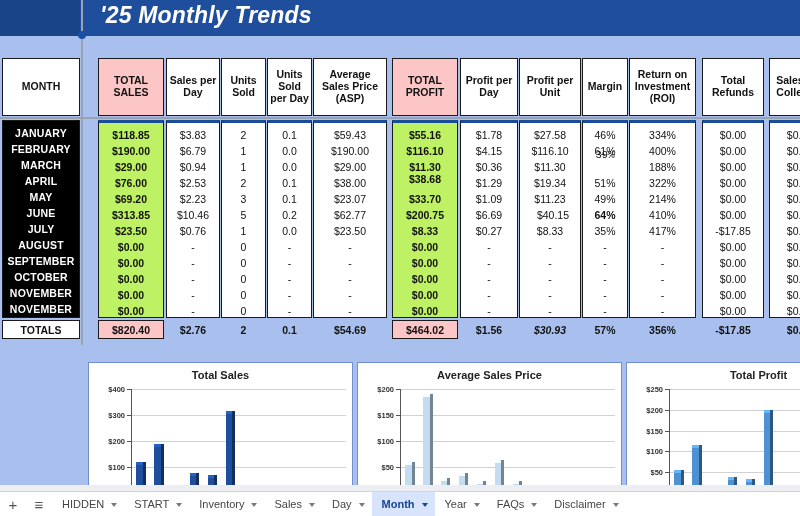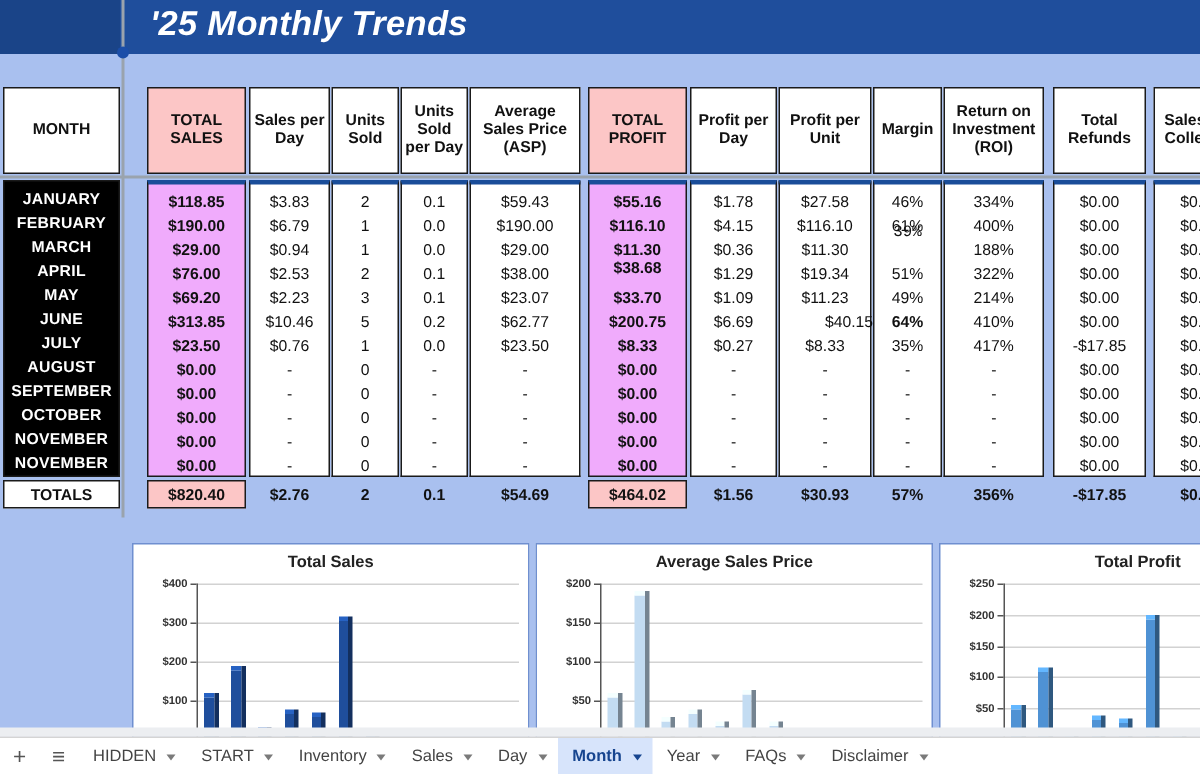--- a/index.html
+++ b/index.html
@@ -60,21 +60,21 @@
   .hdr-cell.pink { background: #fcc6c6; }
 
   .col-body {
     position: absolute;
     background: #ffffff;
     border-left: 1.5px solid #1a1a1a;
     border-right: 1.5px solid #1a1a1a;
     border-bottom: 1.5px solid #1a1a1a;
     border-top: 3px solid #1a4d99;
   }
-  .col-body.pink { background: #f0abfc; }
+  .col-body.pink { background: #bef264; }
 
   .month-col {
     position: absolute; background: #000000;
     border: 1.5px solid #1a1a1a;
   }
 
   .cell {
     position: absolute; width: 100%;
     height: 16px;
     display: flex; align-items: center; justify-content: center;
@@ -294,21 +294,21 @@
         <div class="cell" style="top: 148px; left: 0px;">-</div>
         <div class="cell" style="top: 164px; left: 0px;">-</div>
         <div class="cell" style="top: 180px; left: 0px;">-</div>
       </div>
       <div class="col-body" style="left: 519px; top: 120px; width: 62px; height: 198px;">
         <div class="cell" style="top: 4px; left: 0px;">$27.58</div>
         <div class="cell" style="top: 20px; left: 0px;">$116.10</div>
         <div class="cell" style="top: 36px; left: 0px;">$11.30</div>
         <div class="cell" style="top: 52px; left: 0px;">$19.34</div>
         <div class="cell" style="top: 68px; left: 0px;">$11.23</div>
-        <div class="cell" style="top: 84px; left: 16px;">$40.15</div>
+        <div class="cell" style="top: 84px; left: 3px;">$40.15</div>
         <div class="cell" style="top: 100px; left: 0px;">$8.33</div>
         <div class="cell" style="top: 116px; left: 0px;">-</div>
         <div class="cell" style="top: 132px; left: 0px;">-</div>
         <div class="cell" style="top: 148px; left: 0px;">-</div>
         <div class="cell" style="top: 164px; left: 0px;">-</div>
         <div class="cell" style="top: 180px; left: 0px;">-</div>
       </div>
       <div class="col-body" style="left: 582px; top: 120px; width: 46px; height: 198px;">
         <div class="cell" style="top: 4px; left: 0px;">46%</div>
         <div class="cell" style="top: 20px; left: 0px;">61%</div>
@@ -366,21 +366,21 @@
         <div class="cell" style="top: 180px; left: 0px;">$0.00</div>
       </div>
       <div class="totals-label-box" style="left: 2px; top: 320px; width: 78px; height: 19px;">TOTALS</div>
       <div class="totals-pink-box" style="left: 98px; top: 320px; width: 66px; height: 19px;">$820.40</div>
       <div class="totals-row-cell" style="left: 166px; top: 320px; width: 54px; height: 19px;">$2.76</div>
       <div class="totals-row-cell" style="left: 221px; top: 320px; width: 45px; height: 19px;">2</div>
       <div class="totals-row-cell" style="left: 267px; top: 320px; width: 45px; height: 19px;">0.1</div>
       <div class="totals-row-cell" style="left: 313px; top: 320px; width: 74px; height: 19px;">$54.69</div>
       <div class="totals-pink-box" style="left: 392px; top: 320px; width: 66px; height: 19px;">$464.02</div>
       <div class="totals-row-cell" style="left: 460px; top: 320px; width: 58px; height: 19px;">$1.56</div>
-      <div class="totals-row-cell" style="left: 519px; top: 320px; width: 62px; height: 19px;">$30.93</div>
+      <div class="totals-row-cell" style="left: 519px; top: 320px; width: 62px; height: 19px; font-style: italic;">$30.93</div>
       <div class="totals-row-cell" style="left: 582px; top: 320px; width: 46px; height: 19px;">57%</div>
       <div class="totals-row-cell" style="left: 629px; top: 320px; width: 67px; height: 19px;">356%</div>
       <div class="totals-row-cell" style="left: 702px; top: 320px; width: 62px; height: 19px;">-$17.85</div>
       <div class="totals-row-cell" style="left: 769px; top: 320px; width: 62px; height: 19px;">$0.00</div>
     </div>
 
   <div class="freeze-v"></div>
   <div class="freeze-h"></div>
   <div class="freeze-dot"></div>
 

